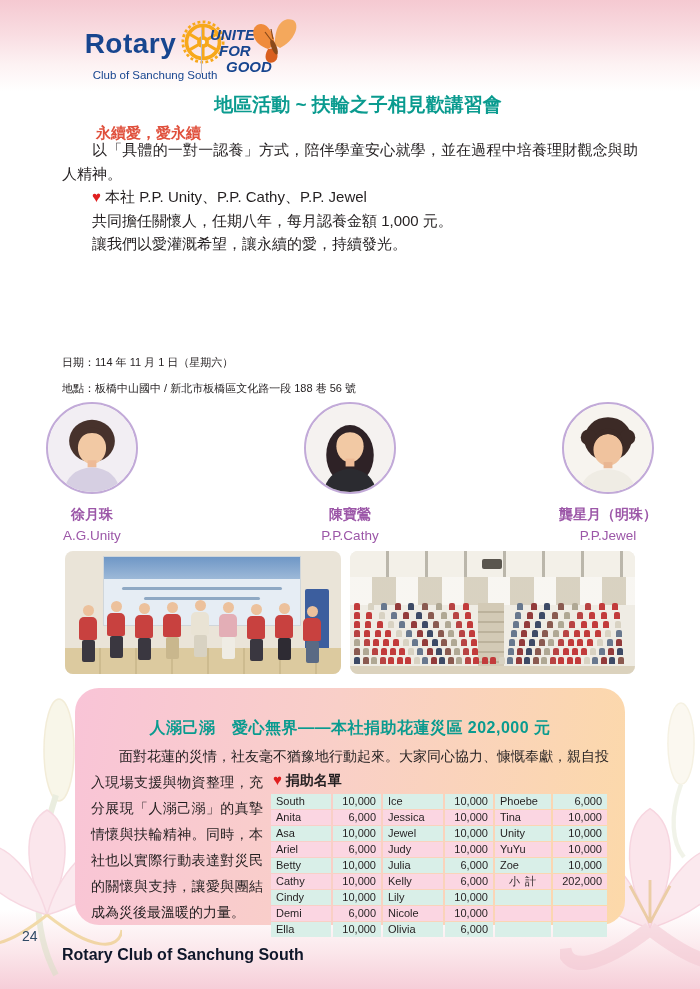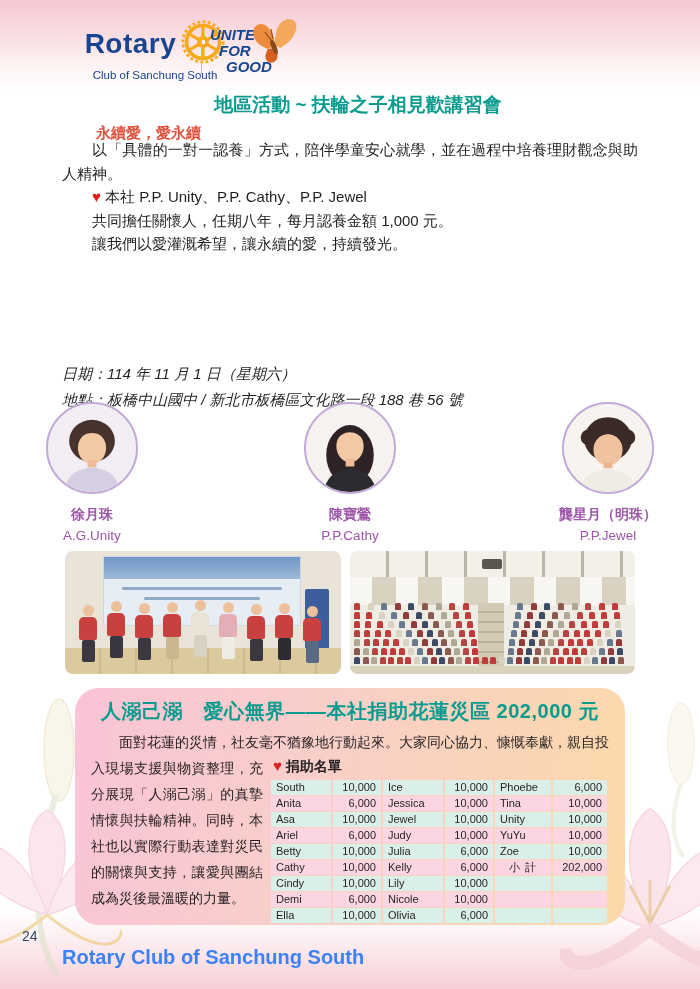--- a/index.html
+++ b/index.html
@@ -25,21 +25,21 @@
   .butterfly{position:absolute;left:247px;top:14px;}
   
   .article-title{position:absolute;left:0;right:0;top:92px;text-align:center;
      font-size:19px;font-weight:bold;color:#0a9b8f;}
   .article-subtitle{position:absolute;left:96px;top:124px;font-size:15px;font-weight:bold;color:#e0503c;}
   .article-body{position:absolute;left:62px;top:138px;width:576px;font-size:15px;
      line-height:23.5px;text-align:justify;}
   .article-body p{margin:0;text-indent:2em;}
   .plain-line{text-indent:2em;}
   .heart{color:#e01f1f;font-size:15px;}
-  .info-block{position:absolute;left:62px;top:361px;font-size:15px;line-height:26px;font-style:italic;}
+  .info-block{position:absolute;left:62px;top:349px;font-size:11px;line-height:26px;}
   
   .people-row{position:absolute;left:0;top:402px;width:700px;display:flex;justify-content:center;gap:86px;}
   .person{width:172px;text-align:center;}
   .avatar-ring{width:88px;height:88px;margin:0 auto;border-radius:50%;
      border:2px solid #c2aad8;overflow:hidden;background:#fbfafc;}
   .person-name{margin-top:12px;font-size:14px;font-weight:bold;color:#9c57a8;}
   .person-title{margin-top:4px;font-size:13.5px;color:#9c57a8;}
   
   .photo{position:absolute;top:551px;height:123px;border-radius:8px;overflow:hidden;}
   .photo-left{left:65px;width:276px;background:#eae4d8;}
@@ -62,40 +62,40 @@
   .backwall{position:absolute;left:0;top:26px;right:0;height:28px;background:#e7e1d2;
      background-image:repeating-linear-gradient(90deg,rgba(255,255,255,.7) 0 22px,rgba(190,182,162,.35) 22px 46px);}
   .stairs{position:absolute;left:128px;top:52px;width:26px;bottom:6px;background:#d3cab6;
      background-image:repeating-linear-gradient(180deg,#d3cab6 0 8px,#bcb29c 8px 10px);}
   .floor-r{position:absolute;left:0;right:0;bottom:0;height:8px;background:#dbd2bd;}
   .crowd i{position:absolute;width:6px;height:7px;border-radius:2px 2px 0 0;display:block;}
   
   .donation-box{position:absolute;left:75px;top:688px;width:550px;height:237px;border-radius:24px;
      background:linear-gradient(100deg,#f9c4d7 0%,#f9cfc8 45%,#fcd9a9 100%);box-sizing:border-box;
      padding:10px 16px 0 16px;}
-  .box-title{text-align:center;font-size:20px;font-weight:bold;color:#0a9b8f;letter-spacing:.5px;}
+  .box-title{text-align:center;font-size:16px;font-weight:bold;color:#0a9b8f;letter-spacing:.5px;margin-top:20px;}
   .box-intro{margin-top:6px;font-size:14px;line-height:22px;text-indent:2em;text-align:justify;
      white-space:nowrap;overflow:hidden;}
   .box-columns{display:flex;margin-top:2px;}
   .box-left-text{width:172px;font-size:14px;line-height:26px;text-align:justify;}
   .donor-area{margin-left:8px;width:338px;}
   .donor-header{font-size:14px;font-weight:bold;margin:2px 0 4px 2px;}
   .donor-row{display:flex;margin-bottom:1.5px;}
   .cell{height:14.5px;line-height:14.5px;font-size:11px;margin-right:2px;box-sizing:border-box;}
   .cell:last-child{margin-right:0;}
   .cell-name{width:60px;padding-left:5px;text-align:left;}
   .cell-amt{width:48px;padding-right:5px;text-align:right;}
   .donor-row .cell:nth-child(5){width:56px;}
   .donor-row .cell:nth-child(6){width:54px;}
   .row-mint .cell{background:#d9efe8;}
   .row-pink .cell{background:#fbd6e2;}
   .cell-subtotal{text-align:center;padding-left:0;letter-spacing:1px;}
   
   .page-num{position:absolute;left:22px;top:928px;font-size:14px;color:#2f4a66;}
-  .club-name{position:absolute;left:62px;top:946px;font-size:20px;font-weight:bold;color:#3b82f6;}
+  .club-name{position:absolute;left:62px;top:946px;font-size:16px;font-weight:bold;color:#0f172a;}
 </style>
 </head>
 <body>
 
 <div class="page">
 
   <div class="header-bg"></div>
   <div class="footer-bg"></div>
 
   <svg class="flower" style="left:-28px;top:690px;" width="150" height="300" viewBox="0 0 100 200">

